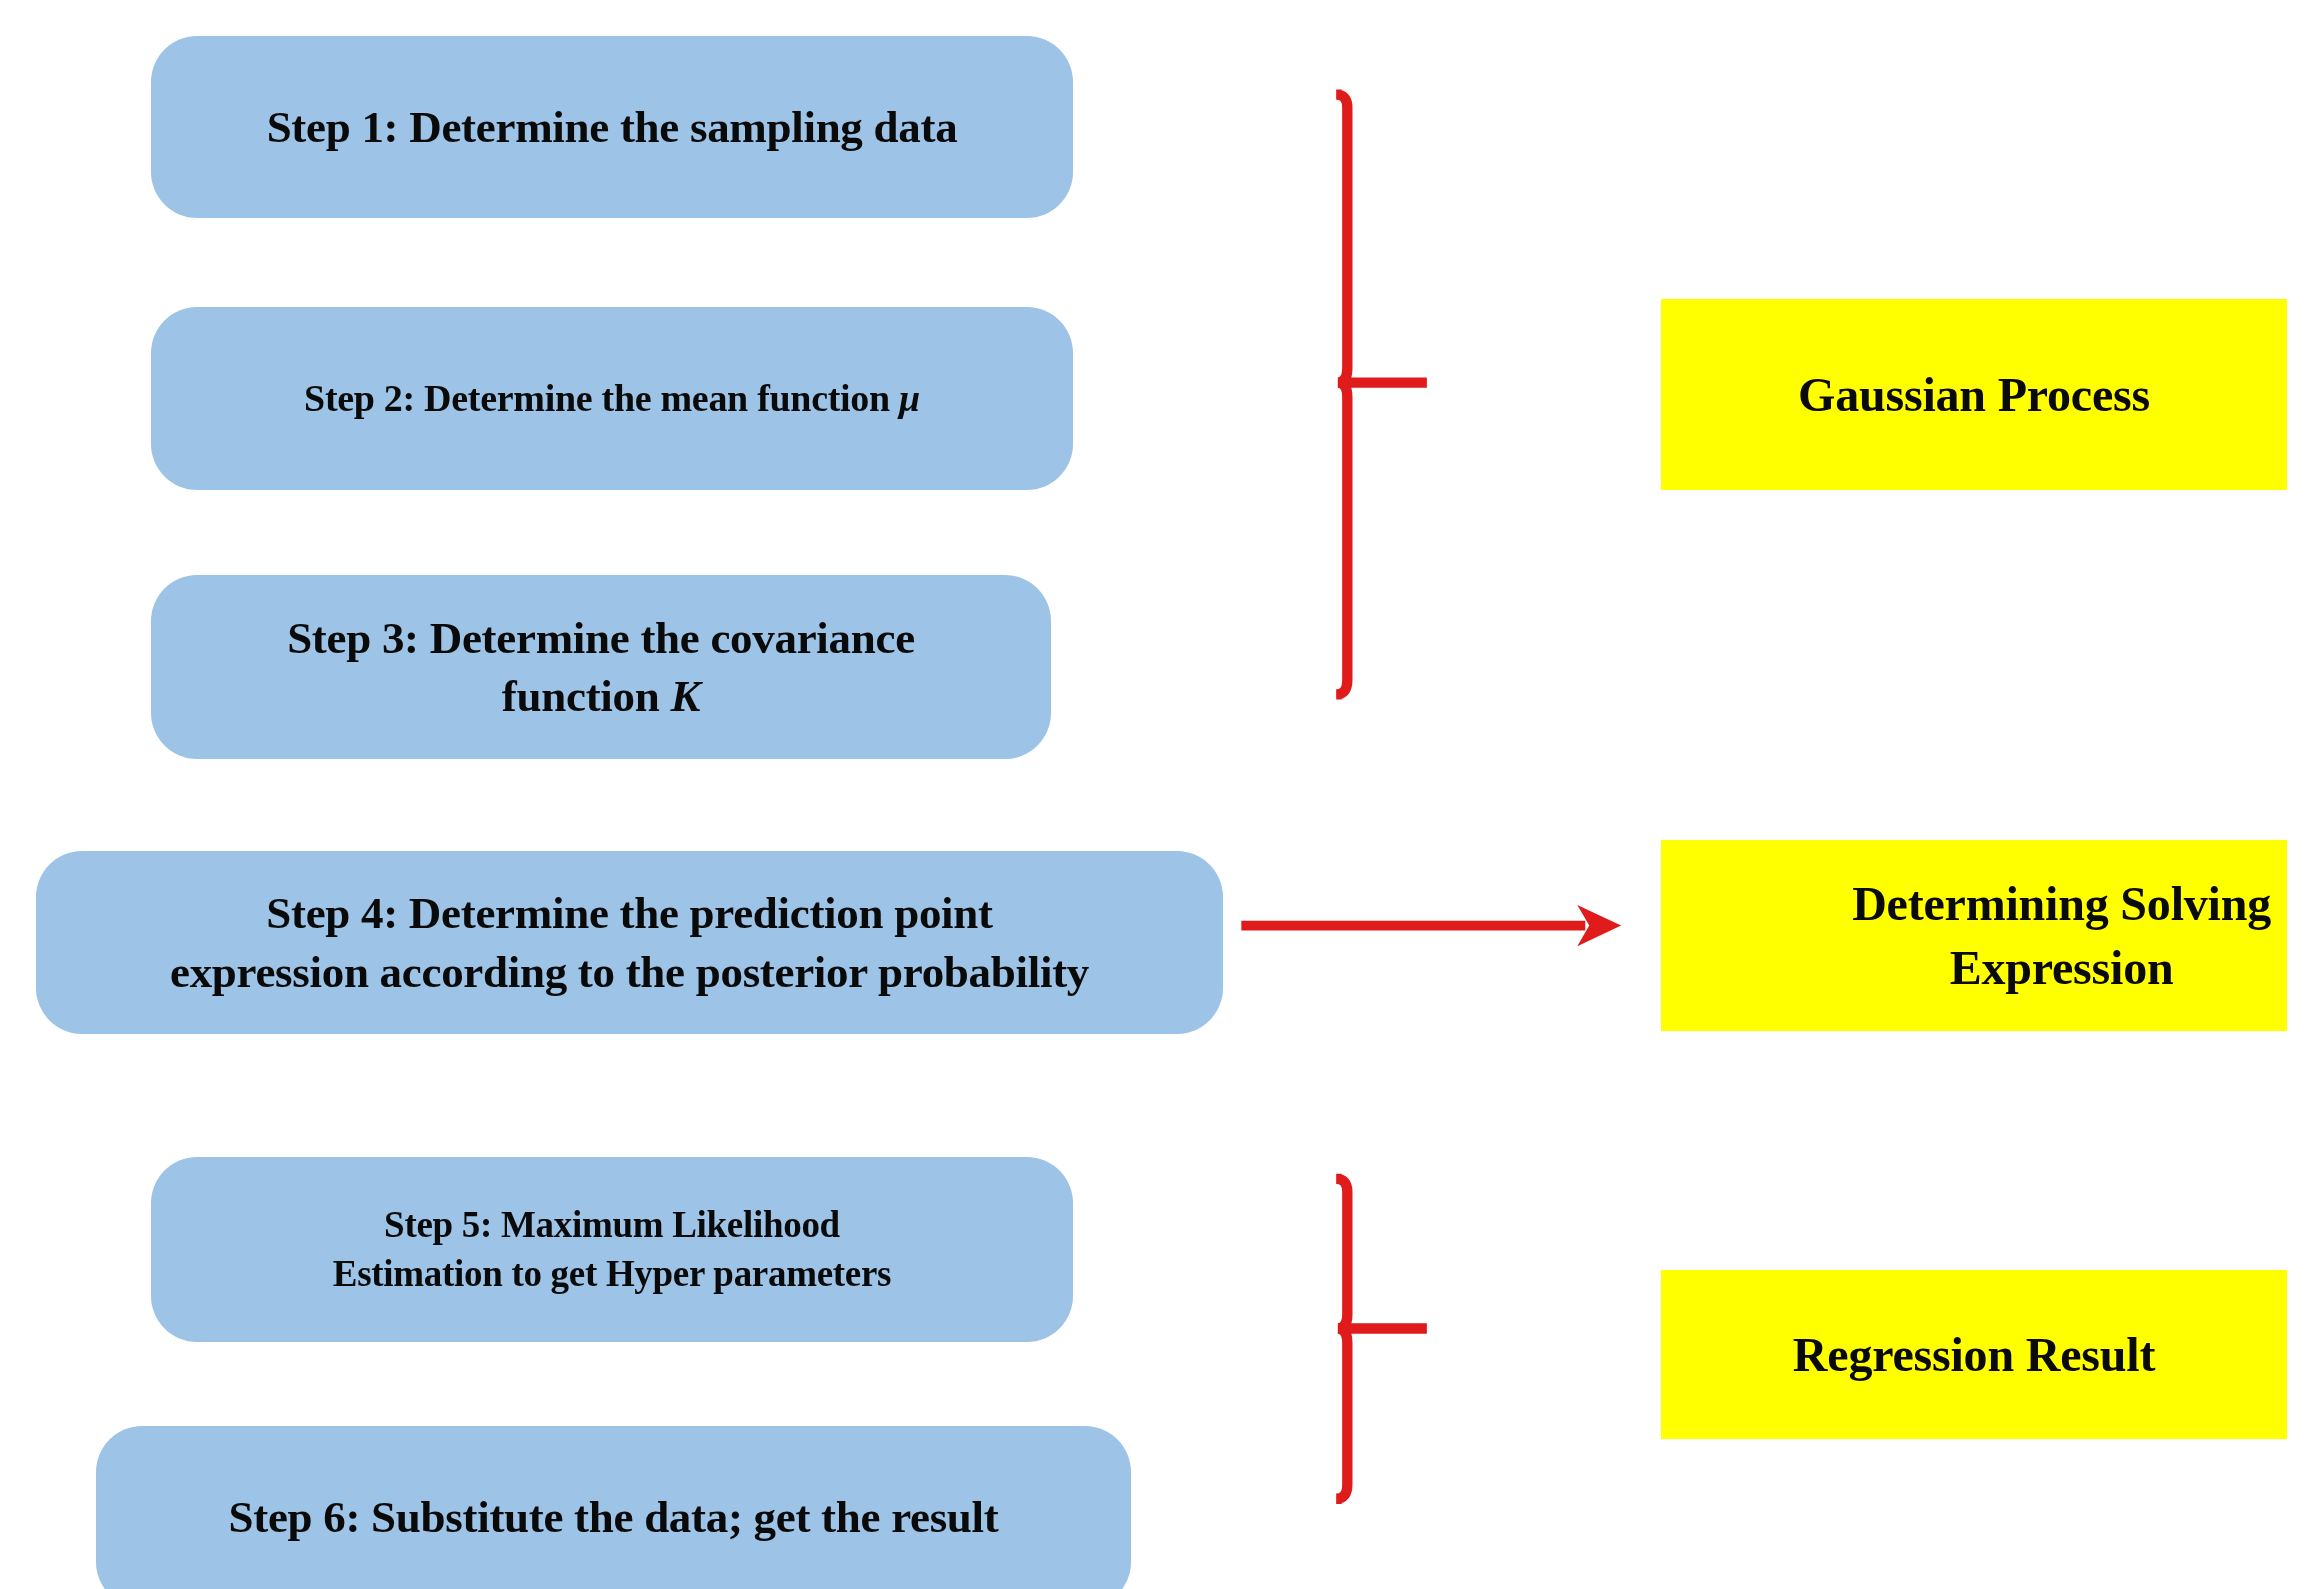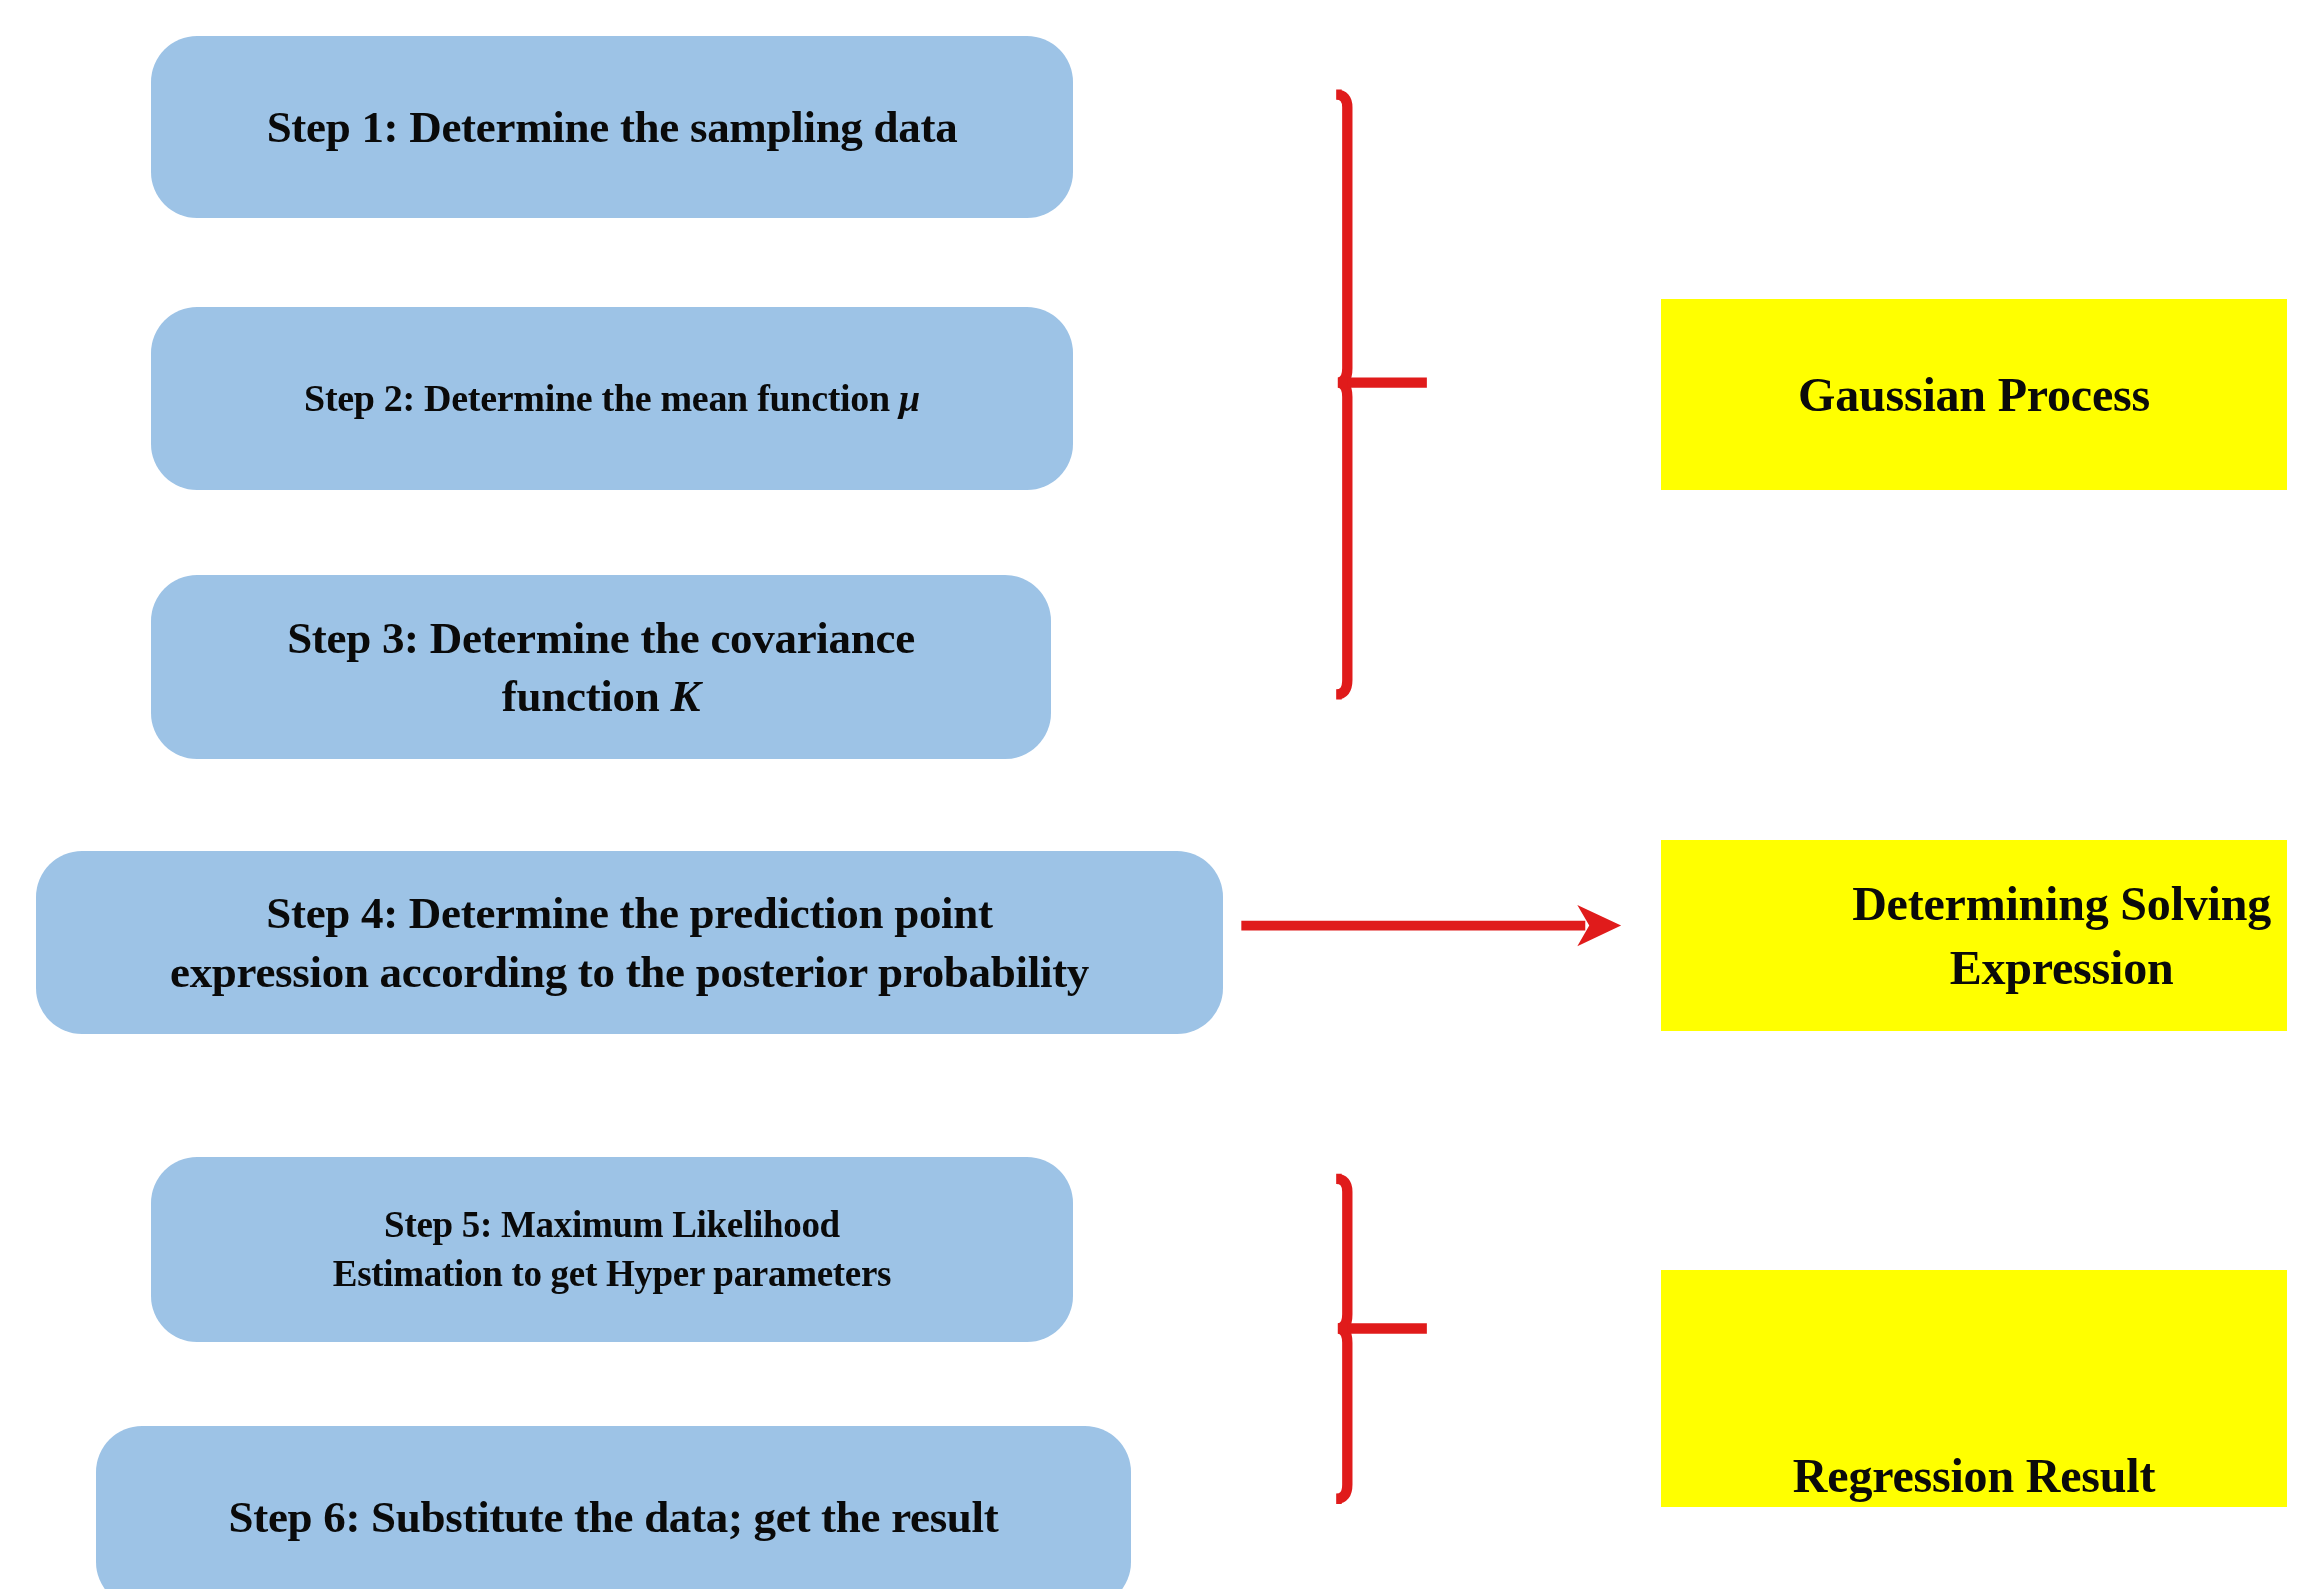--- a/index.html
+++ b/index.html
@@ -52,25 +52,25 @@
     display: flex;
     align-items: center;
     justify-content: center;
     text-align: center;
     color: #0a0a0a;
     font-weight: bold;
     font-family: "Liberation Serif", "DejaVu Serif", serif;
     line-height: 1.32;
     letter-spacing: -0.2px;
     font-size: 48px;
-    padding: 0 16px;
+    padding: 8px 16px;
   }
   #outcome1 { left: 1661px; top: 299px;  width: 626px; height: 191px; }
   #outcome2 { left: 1661px; top: 840px; width: 626px; height: 191px; justify-content: flex-end; }
-  #outcome3 { left: 1661px; top: 1270px; width: 626px; height: 237px; align-items: flex-end; }
+  #outcome3 { left: 1661px; top: 1270px; width: 626px; height: 169px; }
 
   
   .connector { position: absolute; overflow: visible; }
   #brace-top    { left: 1298px; top: 72px;   width: 175px; height: 653px; }
   #arrow-mid    { left: 1227px; top: 884px; width: 414px; height: 88px; }
   #brace-bottom { left: 1298px; top: 1163px; width: 175px; height: 366px; }
 </style>
 </head>
 <body>
 

